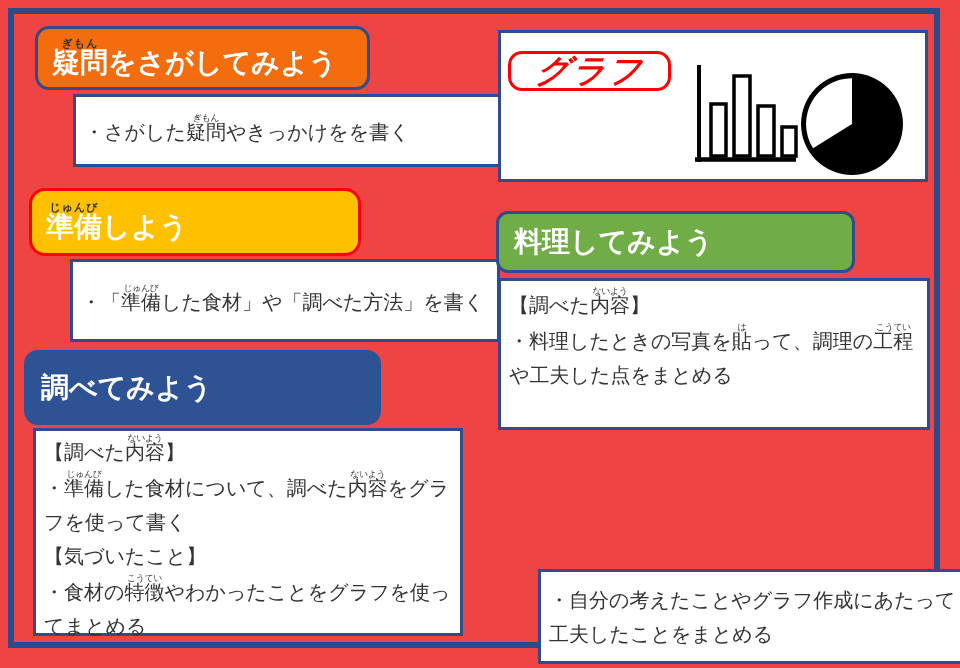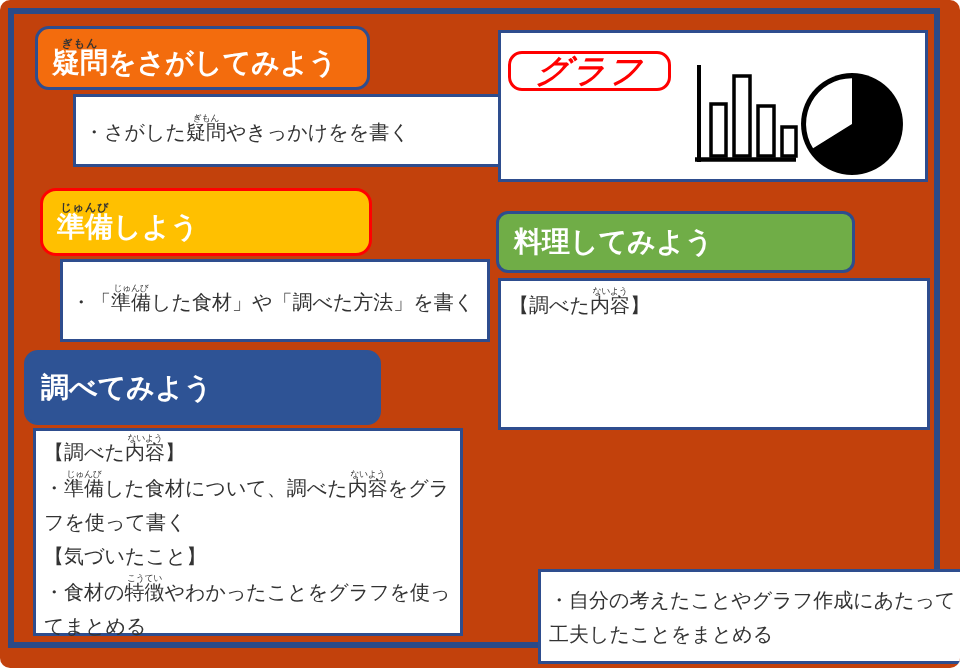--- a/index.html
+++ b/index.html
@@ -1,32 +1,32 @@
 <!DOCTYPE html>
 <html style="--frame: #2B4A87; --border: #2E4D8E; --orange: #F36C0D; --yellow: #FFC000; --red: #FF0000; --blue: #2E5395; --green: #70AD47; --purple: #7030A0; --text: #333333;"><head>
 <meta charset="utf-8">
 <style>
   html,body { margin:0; padding:0; background:#ffffff; }
   .canvas {
-    position:relative; width:960px; height:668px; background:#c2410c;
-    font-family:"Liberation Sans", sans-serif; color:#333333; overflow:hidden;border-radius:10px;
+    position:relative; width:960px; height:668px; background:#ef4444;
+    font-family:"Liberation Sans", sans-serif; color:#333333; overflow:hidden;
   }
   .frame {
     position:absolute; left:8px; top:8px; width:932px; height:640px;
     border:6px solid var(--frame,#2B4A87); box-sizing:border-box;
   }
   
   .hdr {
     position:absolute; box-sizing:border-box; z-index:2;
     display:flex; align-items:center; padding-left:14px;
     border-radius:14px; border:3px solid var(--border,#2E4D8E);
     color:#ffffff; font-weight:bold; font-size:28px; line-height:1.12;
   }
   .hdr-question { background:var(--orange,#F36C0D); }
-  .hdr-prepare  { background:var(--yellow,#FFC000); border-color:var(--red,#FF0000); border-width:3.5px; border-radius:16px;margin-left:11px; }
+  .hdr-prepare  { background:var(--yellow,#FFC000); border-color:var(--red,#FF0000); border-width:3.5px; border-radius:16px; }
   .hdr-research { background:var(--blue,#2E5395); border-color:var(--blue,#2E5395); }
   .hdr-cook     { background:var(--green,#70AD47); border-radius:12px;padding-left:15px; }
   .hdr-summary  { background:var(--purple,#7030A0); border-radius:16px; }
   .hdr rt { font-size:11px; font-weight:bold; letter-spacing:1px; }
   
   .box {
     position:absolute; box-sizing:border-box; background:#ffffff;
     border:3px solid var(--border,#2E4D8E);
     font-size:20px; color:var(--text,#333333);
     padding:2px 9px 2px 8px;
@@ -59,21 +59,21 @@
   <div class="hdr hdr-question" style="left:35px; top:26px; width:335px; height:64px;">
     <div><ruby>疑問<rt>ぎもん</rt></ruby>をさがしてみよう</div>
   </div>
   <div class="box center" style="left:33px; top:94px; width:434px; height:73px;">
       <p>・さがした<ruby>疑問<rt>ぎもん</rt></ruby>やきっかけをを書く</p>
     </div>
 
   <div class="hdr hdr-prepare" style="left:29px; top:188px; width:332px; height:68px;">
     <div><ruby>準備<rt>じゅんび</rt></ruby>しよう</div>
   </div>
-  <div class="box center" style="left:20px; top:259px; width:430px; height:83px;">
+  <div class="box center" style="left:30px; top:259px; width:430px; height:83px;">
       <p>・「<ruby>準備<rt>じゅんび</rt></ruby>した食材」や「調べた方法」を書く</p>
     </div>
 
   <div class="hdr hdr-research" style="left:24px; top:350px; width:357px; height:75px;font-family:Liberation Serif, serif;">
     <div>調べてみよう</div>
   </div>
   <div class="box" style="left:33px; top:428px; width:430px; height:208px;">
       <p>【調べた<ruby>内容<rt>ないよう</rt></ruby>】</p>
       <p>・<ruby>準備<rt>じゅんび</rt></ruby>した食材について、調べた<ruby>内容<rt>ないよう</rt></ruby>をグラフを使って書く</p>
       <p>【気づいたこと】</p>
@@ -96,19 +96,20 @@
       <circle cx="52" cy="52" r="50" fill="#000"></circle>
       <path d="M52,52 L52,7 A45,45 0 0 0 13.8,75.9 Z" fill="#fff"></path>
     </svg>
   </div>
 
   <div class="hdr hdr-cook" style="left:496px; top:211px; width:359px; height:62px;">
     <div>料理してみよう</div>
   </div>
   <div class="box" style="left:498px; top:278px; width:432px; height:152px; padding-top:5px;">
       <p>【調べた<ruby>内容<rt>ないよう</rt></ruby>】</p>
+      <p>・料理したときの写真を<ruby>貼<rt>は</rt></ruby>って、調理の<ruby>工程<rt>こうてい</rt></ruby>や工夫した点をまとめる</p>
     </div>
 
   <div class="box center" style="left:498px; top:569px; width:434px; height:95px;">
       <p>・自分の考えたことやグラフ作成にあたって工夫したことをまとめる</p>
     </div>
 
 </div>
 
 </body></html>

